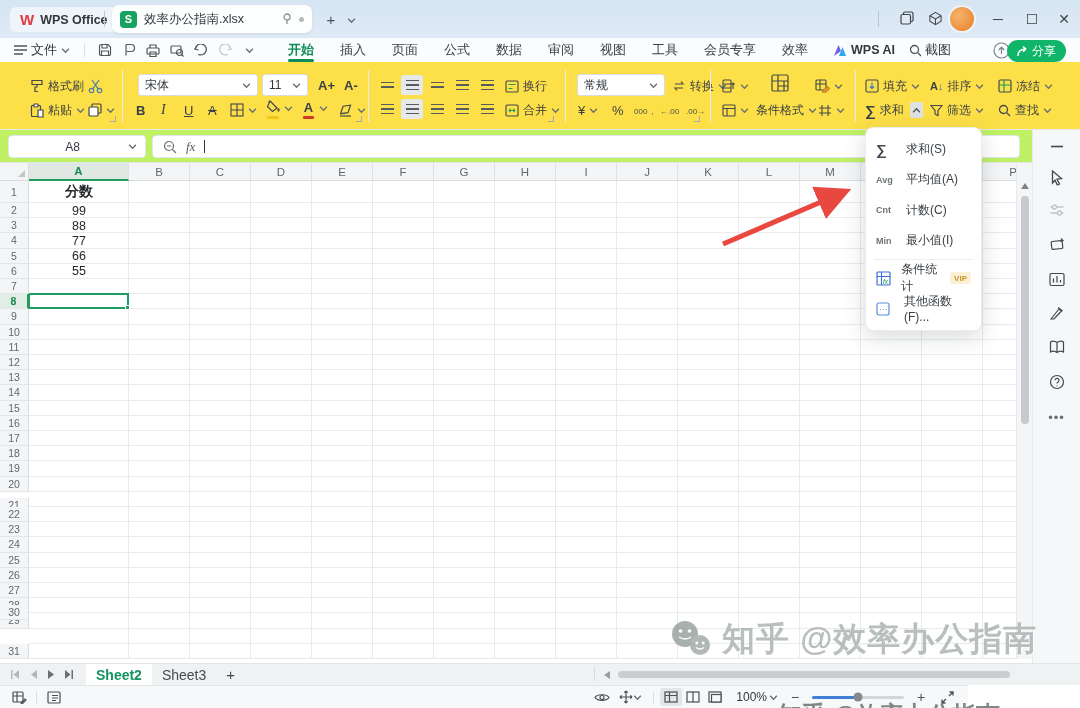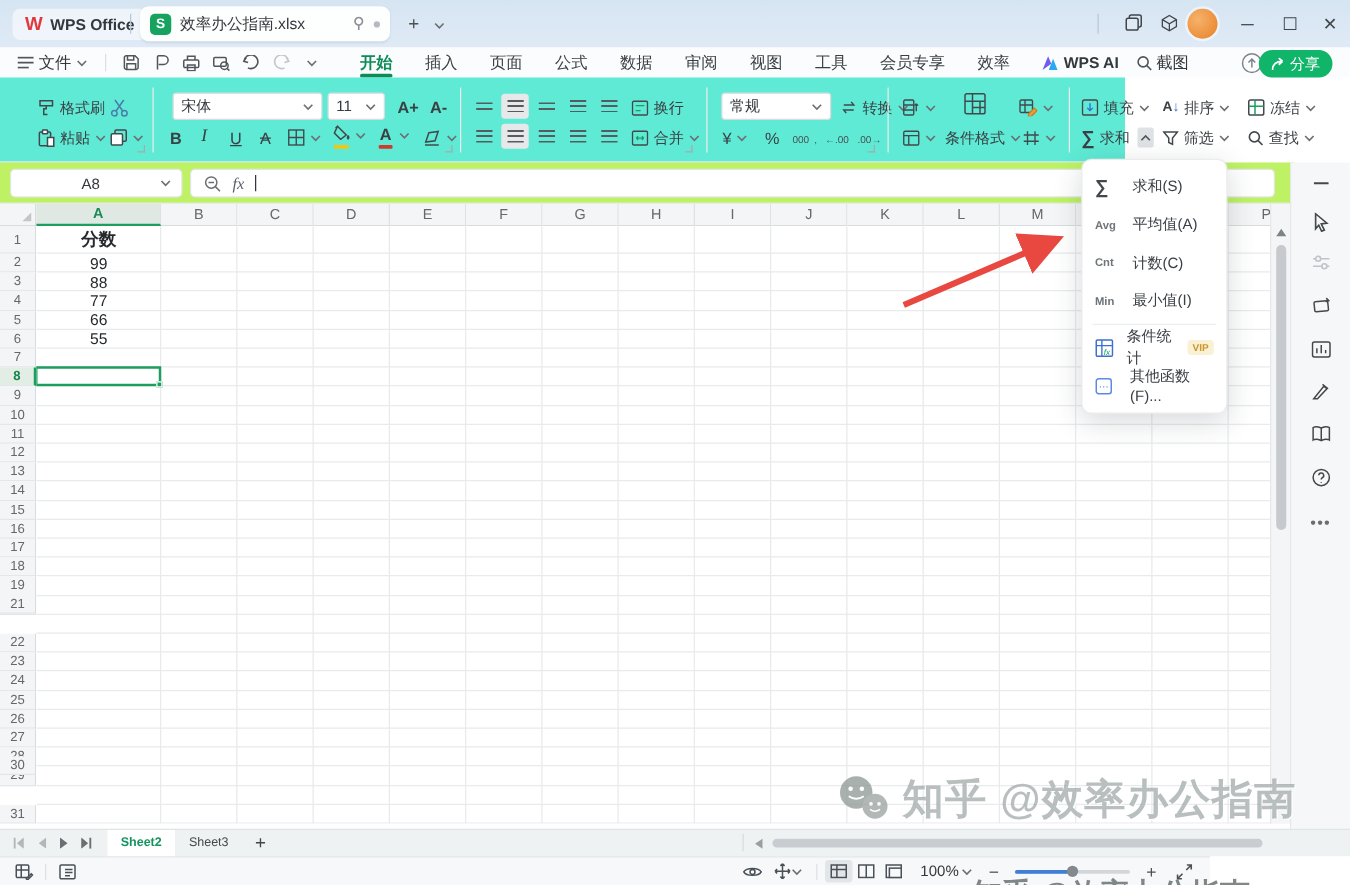--- a/index.html
+++ b/index.html
@@ -32,21 +32,21 @@
 .menu-tabs{display:flex;align-items:center;margin-left:14px;height:24px}
 .menu-tab{padding:0 13px;height:24px;line-height:23px;color:#3b4045;position:relative;cursor:default}
 .menu-tab.active{color:#0e8c58;font-weight:700}
 .menu-tab.active::after{content:"";position:absolute;left:50%;transform:translateX(-50%);bottom:0;width:26px;height:3px;border-radius:2px;background:#0e8c58}
 .wpsai{gap:4px;margin-left:12px;font-size:12.5px;font-weight:700;color:#33383d}
 .shot{gap:3px;margin-left:14px;font-size:13px;color:#33383d}
 .share-btn{position:absolute;right:14px;top:40px;height:22px;padding:0 10px;border-radius:12px;background:#10b56a;color:#fff;font-size:12px;gap:4px}
 .upload-ic{position:absolute;right:70px;top:42px;color:#7d838a}
 
 
-.ribbon{left:0;top:62px;width:900px;height:68px;background:#5eead4;border-bottom:1px solid #e7e9eb}
+.ribbon{left:0;top:62px;width:1080px;height:68px;background:#fde047;border-bottom:1px solid #e7e9eb}
 .rb-div{position:absolute;top:8px;width:1px;height:52px;background:#e9ebed}
 .rbtn{position:absolute;display:flex;align-items:center;gap:4px;font-size:12px;color:#3b4045;height:20px}
 .rlbl{white-space:nowrap}
 .selbox{position:absolute;height:22px;border:1px solid #d9dcdf;border-radius:3px;background:#fff;display:flex;align-items:center;font-size:12px;padding:0 6px;justify-content:space-between;color:#33383d}
 .tgl{position:absolute;width:22px;height:20px;display:flex;align-items:center;justify-content:center;border-radius:3px}
 .tgl.on{background:#e6e8ea}
 .stripes{width:13px;height:10px;background:repeating-linear-gradient(180deg,#565b60 0 1.4px,transparent 1.4px 4.3px)}
 .corner{position:absolute;width:6px;height:6px;border-right:1.4px solid #a7abaf;border-bottom:1.4px solid #a7abaf}
 .bld{font-weight:800;font-size:13px}
 .itl{font-style:italic;font-family:"Liberation Serif",serif;font-size:14px}
@@ -85,21 +85,21 @@
 .vthumb{position:absolute;left:3.5px;top:33px;width:8px;height:228px;border-radius:4px;background:#c6c9cd}
 .varrow{position:absolute;left:4px;top:20px;width:0;height:0;border-left:4px solid transparent;border-right:4px solid transparent;border-bottom:6px solid #7e8387}
 .sidebar{left:1032px;top:130px;width:48px;height:533px;background:#f5f7f8;border-left:1px solid #e6e8ea}
 .sb-ic{position:absolute;left:50%;transform:translateX(-50%);color:#43484c;display:flex;align-items:center;justify-content:center}
 .sb-ic.dim{color:#c0c4c8}
 
 
 .sheetbar{left:0;top:663px;width:1080px;height:22px;background:#eff2f2;border-top:1px solid #e2e5e6;display:flex;align-items:center}
 .nav-ic{width:18px;height:18px;display:flex;align-items:center;justify-content:center}
 .sheet-tabs{display:flex;height:22px;margin-left:8px}
-.sheet-tab{min-width:54px;padding:0 10px;height:22px;display:flex;align-items:center;justify-content:center;font-size:10px;color:#45494d;cursor:default}
+.sheet-tab{min-width:54px;padding:0 10px;height:22px;display:flex;align-items:center;justify-content:center;font-size:14px;color:#45494d;cursor:default}
 .sheet-tab.active{background:#fff;color:#12935f;font-weight:700}
 .addsheet{font-size:15px;color:#41464b;margin-left:10px}
 .hscroll{position:absolute;left:618px;top:7px;width:392px;height:7px;border-radius:4px;background:#c9cdd1}
 .hs-arrow{position:absolute;left:604px;top:7px;width:0;height:0;border-top:4px solid transparent;border-bottom:4px solid transparent;border-right:6px solid #9b9fa3}
 .hs-div{position:absolute;left:594px;top:3px;width:1px;height:14px;background:#d8dbdd}
 
 
 .statusbar{left:0;top:685px;width:968px;height:23px;background:#f6f8f9;border-top:1px solid #e3e6e8;display:flex;align-items:center}
 .st-ic{width:22px;height:18px;display:flex;align-items:center;justify-content:center;color:#4a5056}
 .st-div{width:1px;height:13px;background:#dde0e3;margin:0 6px}
@@ -598,21 +598,21 @@
         <div class="rowh" style="top: 158.8px; height: 15.2px;">11</div>
         <div class="rowh" style="top: 174px; height: 15.2px;">12</div>
         <div class="rowh" style="top: 189.2px; height: 15.2px;">13</div>
         <div class="rowh" style="top: 204.4px; height: 15.2px;">14</div>
         <div class="rowh" style="top: 219.6px; height: 15.2px;">15</div>
         <div class="rowh" style="top: 234.8px; height: 15.2px;">16</div>
         <div class="rowh" style="top: 250px; height: 15.2px;">17</div>
         <div class="rowh" style="top: 265.2px; height: 15.2px;">18</div>
         <div class="rowh" style="top: 280.4px; height: 15.2px;">19</div>
         <div class="rowh" style="top: 295.6px; height: 15.2px;">20</div>
-        <div class="rowh" style="top: 295px; height: 15.2px;">21</div>
+        <div class="rowh" style="top: 317px; height: 15.2px;">21</div>
         <div class="rowh" style="top: 326px; height: 15.2px;">22</div>
         <div class="rowh" style="top: 341.2px; height: 15.2px;">23</div>
         <div class="rowh" style="top: 356.4px; height: 15.2px;">24</div>
         <div class="rowh" style="top: 371.6px; height: 15.2px;">25</div>
         <div class="rowh" style="top: 386.8px; height: 15.2px;">26</div>
         <div class="rowh" style="top: 402px; height: 15.2px;">27</div>
         <div class="rowh" style="top: 417.2px; height: 15.2px;">28</div>
         <div class="rowh" style="top: 432.4px; height: 15.2px;">29</div>
         <div class="rowh" style="top: 424px; height: 15.2px;">30</div>
         <div class="rowh" style="top: 462.8px; height: 15.2px;">31</div>

